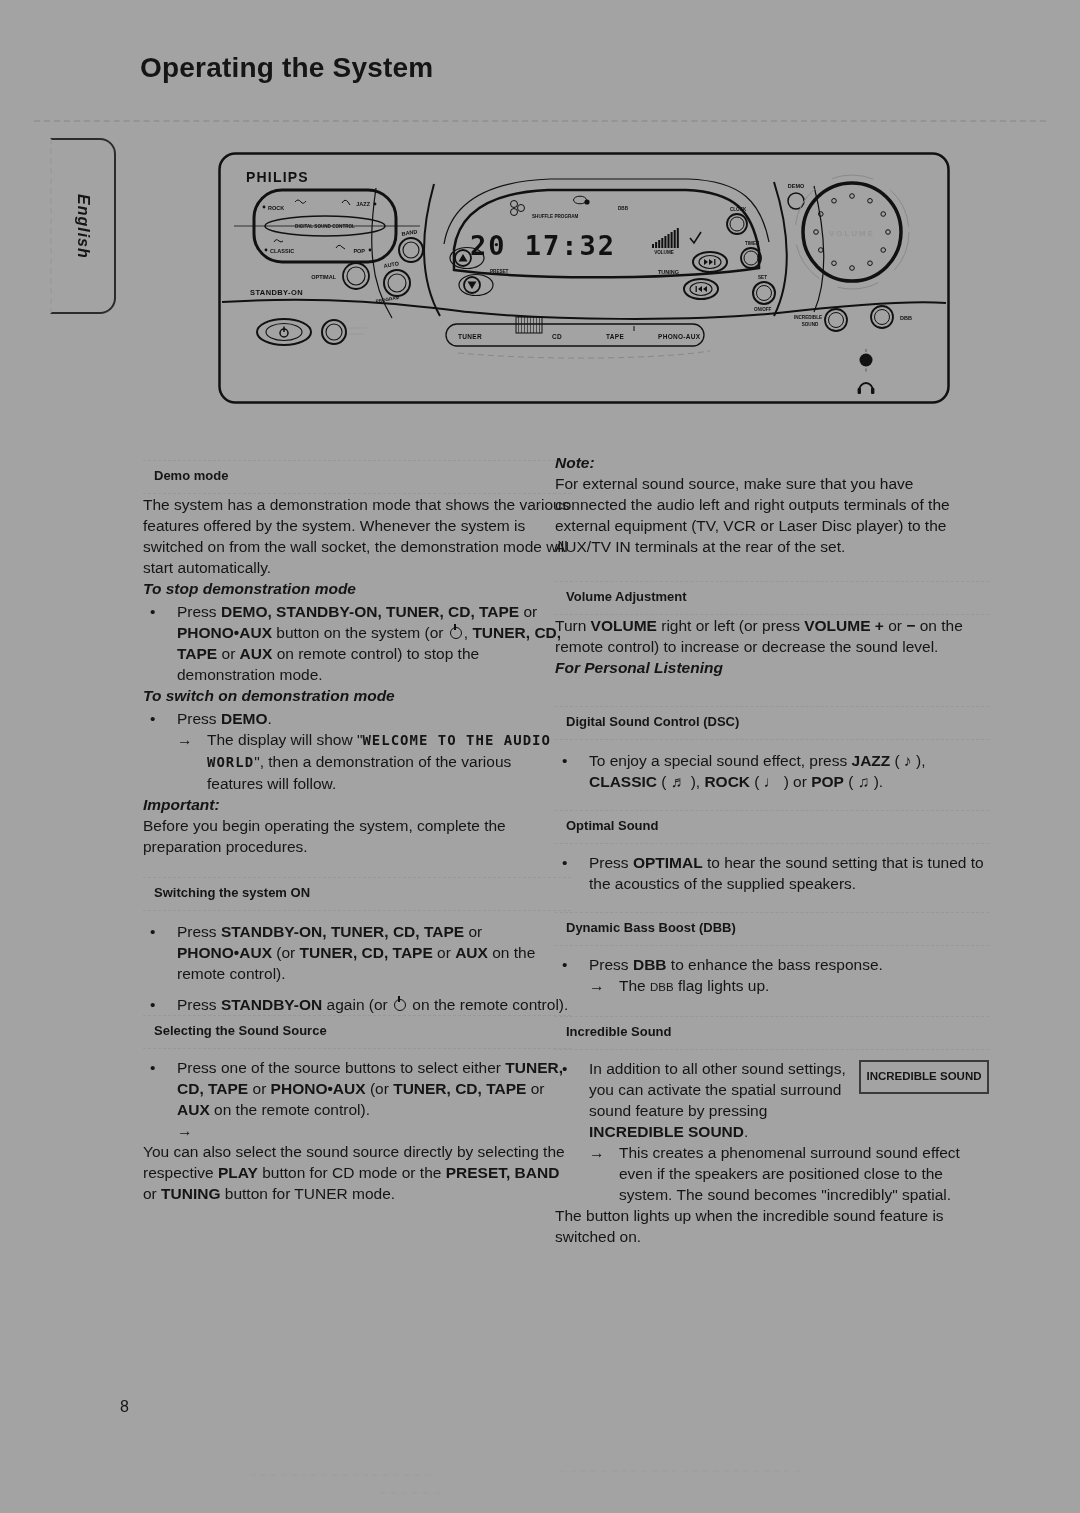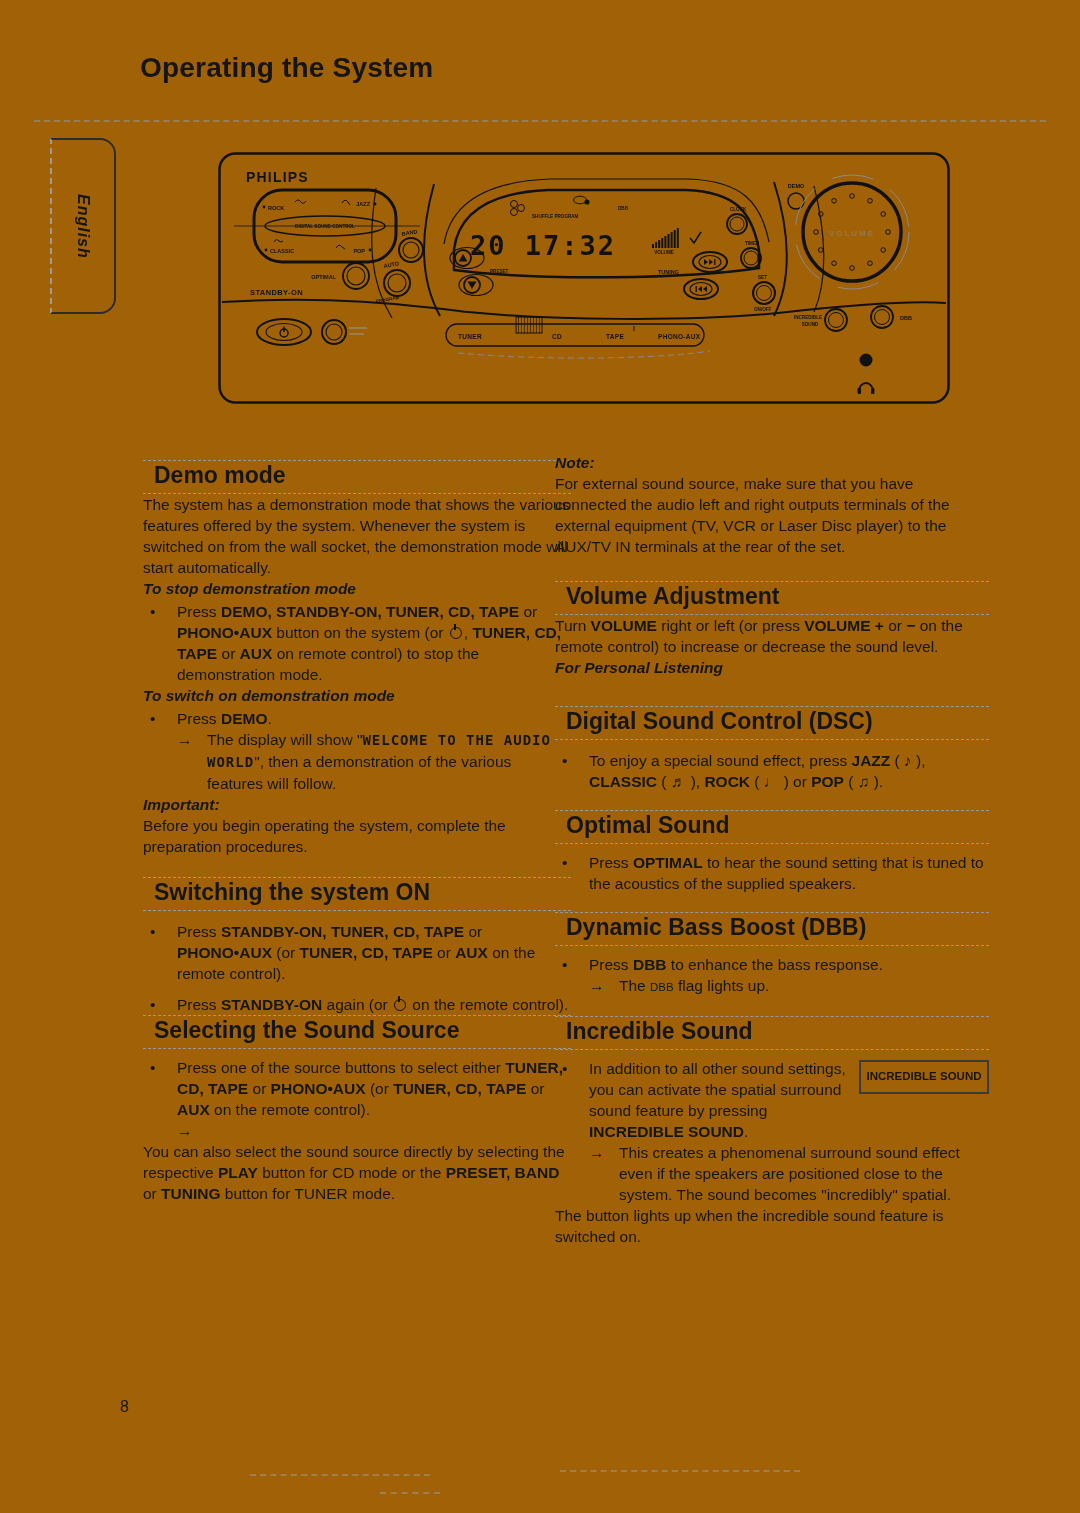--- a/index.html
+++ b/index.html
@@ -1,18 +1,18 @@
 <!DOCTYPE html>
 <html><head>
 <meta charset="utf-8">
 <style>
   html,body { margin:0; padding:0; background:#e8e8e6; }
   .page {
     position:relative; width:1080px; height:1513px; margin:0 auto;
-    background:#a16207; color:#151515;
+    background:#a3a3a3; color:#151515;
     font-family:"Liberation Sans", sans-serif;
     overflow:hidden;
   }
   .title {
     position:absolute; left:140px; top:52px; margin:0;
     font-size:28px; font-weight:bold; letter-spacing:0.2px;
   }
   .title-rule {
     position:absolute; left:34px; top:120px; width:1012px; height:0;
     border-top:2px dashed #8d8d8d; opacity:0.65;
@@ -35,21 +35,21 @@
   .t-small { font:bold 7.5px "Liberation Sans", sans-serif; fill:#111; letter-spacing:0.4px; }
   .t-src   { font:bold 6.5px "Liberation Sans", sans-serif; fill:#111; letter-spacing:0.3px; }
   .t-seg   { font:bold 27px "DejaVu Sans Mono", monospace; fill:#111; letter-spacing:2px; }
   .t-smudge{ font:bold 8px "Liberation Sans", sans-serif; fill:#8a8a8a; letter-spacing:2px; }
 
   .col { position:absolute; top:452px; font-size:15.5px; line-height:21px; }
   .col-left  { left:143px; width:428px; }
   .col-right { left:555px; width:434px; }
   .col p { margin:0; }
   .sec-h {
-    font-size:23px; font-weight:bold; margin:0; padding:4px 0 7px 11px;
+    font-size:13px; font-weight:bold; margin:0; padding:4px 0 7px 11px;
     border-top:1.5px dashed #989898; border-bottom:1.5px dashed #989898;
   }
   .sub { font-weight:bold; margin:0;font-style:italic; }
   .note-label { font-weight:bold; font-style:italic; }
   .b { font-weight:bold; }
   .sm { font-size:11.5px; }
   .disp { font-family:"DejaVu Sans Mono", monospace; font-size:14px; letter-spacing:1px; font-weight:bold; }
   .bullet { display:flex; }
   .bullet .dot { flex:0 0 34px; padding-left:7px; box-sizing:border-box; }
   .arrow-row { display:flex; padding-left:34px; }

